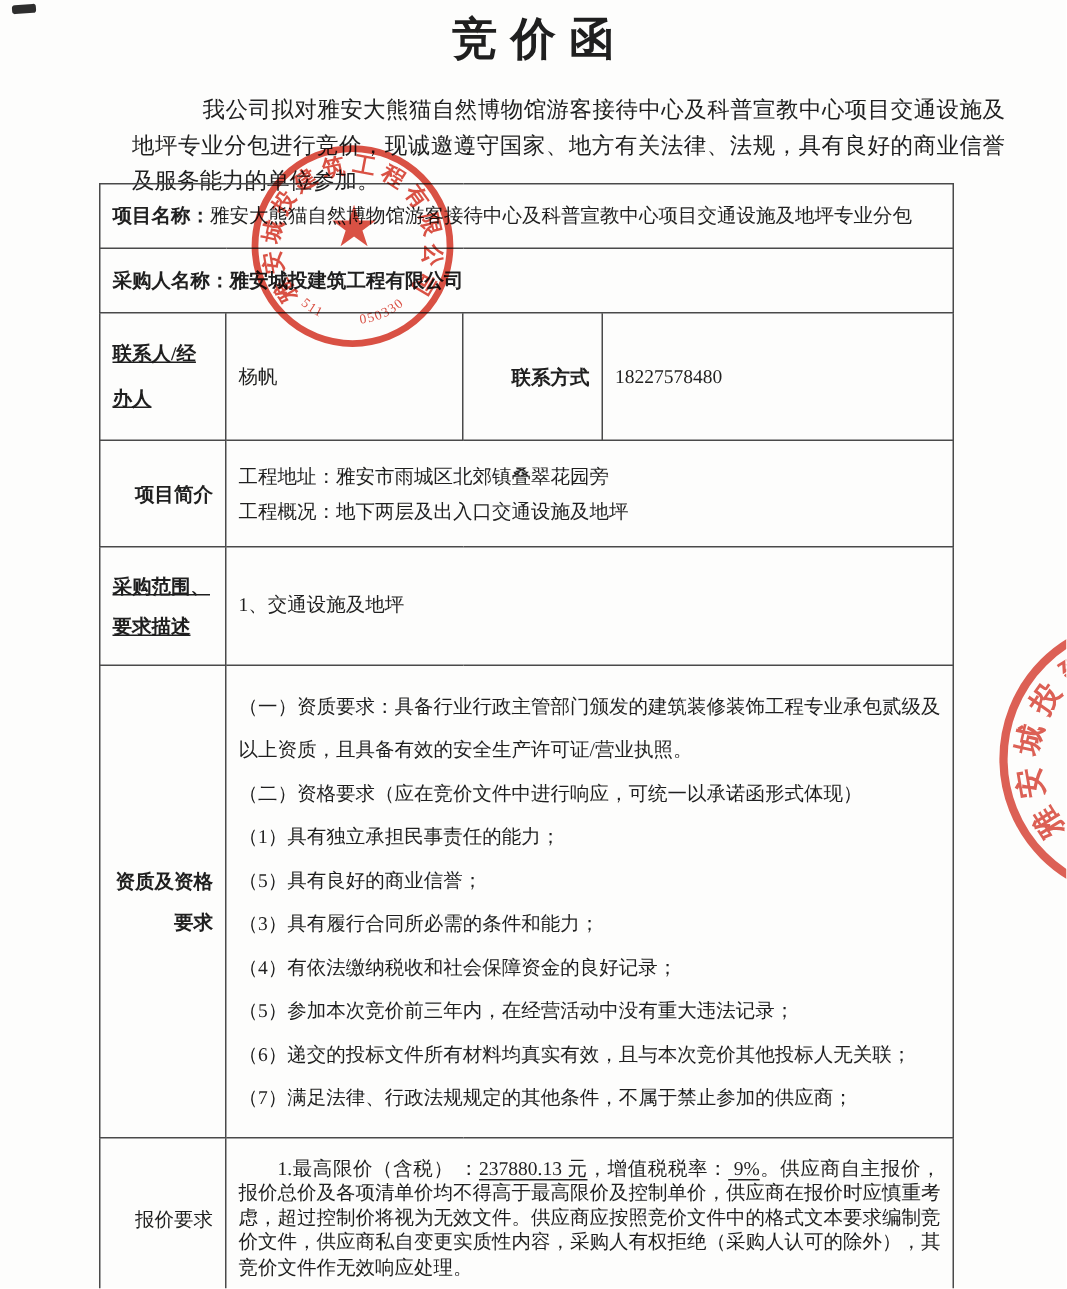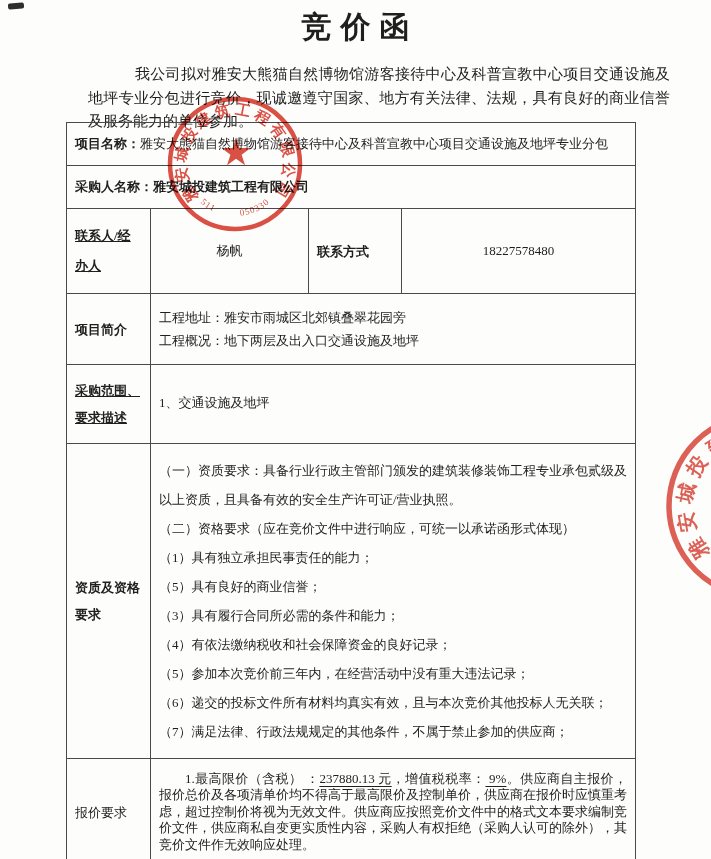--- a/index.html
+++ b/index.html
@@ -21,30 +21,30 @@
   }
   table.main{
     position:absolute;top:122px;left:66px;width:569px;
     border-collapse:collapse;table-layout:fixed;font-size:13px;
   }
   table.main td{
     border:1px solid #4a4a4a;padding:12px 8px;vertical-align:middle;
     overflow:hidden;
     margin-top:38px;
   }
-  .lbl{font-weight:bold;text-align:left;padding:2px 6px;line-height:27px;}
+  .lbl{font-weight:bold;text-align:right;padding:2px 6px;line-height:27px;}
   .lbl.al{text-align:left;text-decoration:underline;}
   .lbl.plain{font-weight:normal;}
   .inline-lbl{font-weight:bold;}
   .bold-val{font-weight:bold;}
   .nowrap{white-space:nowrap;}
   td.vtop{vertical-align:top;}
   .ln23 p{margin:0;line-height:23px;}
   .contact-lbl{line-height:30px;}
-  td.center-cell{text-align:center;}
+  td.center-cell{}
   .qual{padding:4px 4px 2px 10px;}
   .qual p{margin:0;line-height:29px;text-align:justify;}
   .pub{line-height:25px;padding-top:5px;}
   .quote-cell{padding:2px 6px 2px 8px;}
   .quote-cell p{margin:0;line-height:16.4px;text-align:justify;text-indent:26px;}
   .ul{text-decoration:underline;text-underline-offset:3px;}
   .stamp{position:absolute;pointer-events:none;mix-blend-mode:multiply;}
   .stamp1{left:165px;top:94px;opacity:.88;}
   .stamp2{left:660px;top:406px;opacity:.8;}
 </style>

